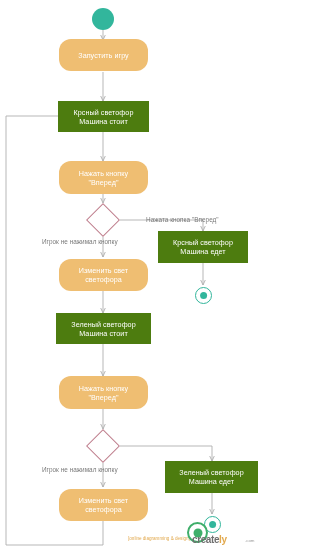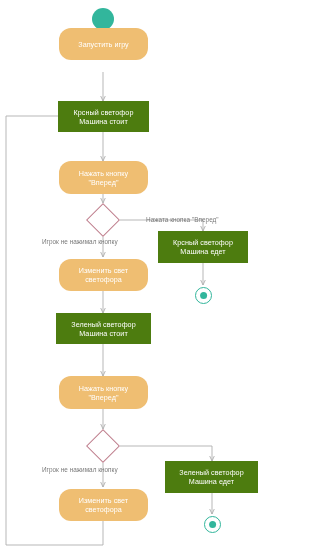--- a/index.html
+++ b/index.html
@@ -169,21 +169,21 @@
       <path d="M212,493 L212,514" marker-end="url(#arrow)"></path>
 
       <path d="M103,463 L103,487" marker-end="url(#arrow)"></path>
 
       <path d="M103,521 L103,545 L6,545 L6,116 L68,116" marker-end="url(#arrow)"></path>
     </g>
   </svg>
 
   <div class="start-node" style="left:92px;top:8px;width:22px;height:22px;"></div>
 
-  <div class="node action" style="left:59px;top:28px;width:89px;height:32px;">
+  <div class="node action" style="left:59px;top:39px;width:89px;height:32px;">
     <span>Запустить игру</span>
   </div>
 
   <div class="node state" style="left:58px;top:101px;width:91px;height:31px;">
     <span>Крсный светофор</span>
     <span>Машина стоит</span>
   </div>
 
   <div class="node action" style="left:59px;top:161px;width:89px;height:33px;">
     <span>Нажать кнопку</span>
@@ -235,14 +235,22 @@
 
   <div class="end-node" style="left:204px;top:516px;width:17px;height:17px;">
       <b></b>
     </div>
 
   <div class="node action" style="left:59px;top:489px;width:89px;height:32px;">
     <span>Изменить свет</span>
     <span>светофора</span>
   </div>
 
+  <div id="watermark">
+    <div id="wm-tagline">[online diagramming &amp; design]</div>
+    <div id="wm-logo">
+        <b></b>
+      </div>
+    <div id="wm-brand"><span>create</span><em>ly</em></div>
+    <div id="wm-dom">.com</div>
+  </div>
 
 </div>
 
 </body></html>

